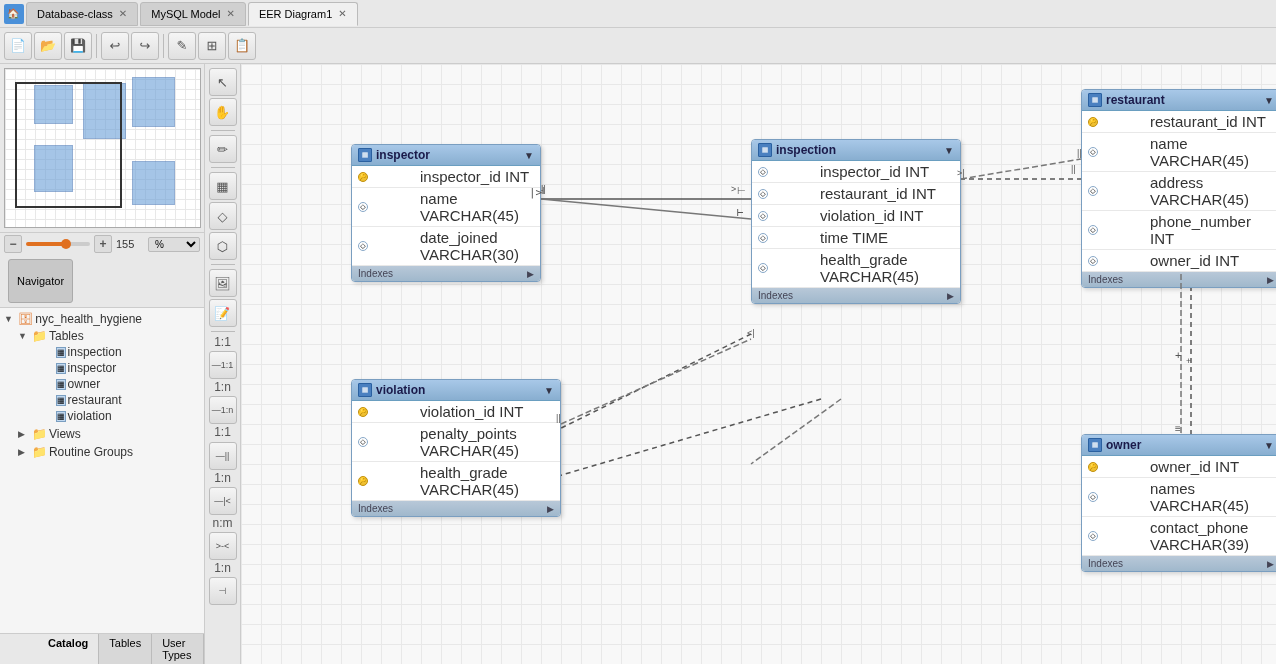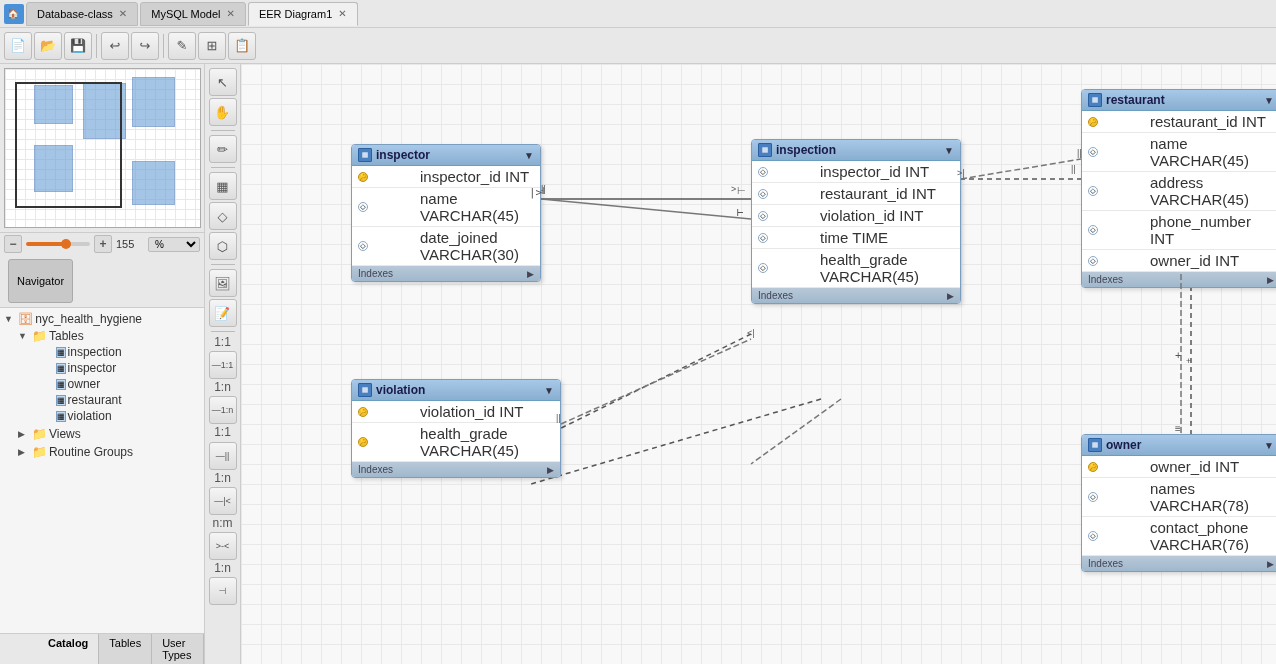--- a/index.html
+++ b/index.html
@@ -339,20 +339,24 @@
       <div class="db-table-header">
         <div class="db-table-icon">▦</div>
         <span class="db-table-name">violation</span>
         <span class="db-table-arrow">▼</span>
       </div>
       <div class="db-field">
         <div class="field-icon field-pk">🔑</div>
         <span class="field-name">violation_id INT</span>
       </div>
       <div class="db-field">
+        <div class="field-icon field-fk">◇</div>
+        <span class="field-name">penalty_points VARCHAR(45)</span>
+      </div>
+      <div class="db-field">
         <div class="field-icon field-pk">🔑</div>
         <span class="field-name">health_grade VARCHAR(45)</span>
       </div>
       <div class="db-indexes">
         <span class="db-indexes-label">Indexes</span>
         <span class="db-indexes-arrow">▶</span>
       </div>
     </div>
 
     <div class="db-table" style="left: 840px; top: 25px; width: 200px;">
@@ -392,25 +396,25 @@
         <div class="db-table-icon">▦</div>
         <span class="db-table-name">owner</span>
         <span class="db-table-arrow">▼</span>
       </div>
       <div class="db-field">
         <div class="field-icon field-pk">🔑</div>
         <span class="field-name">owner_id INT</span>
       </div>
       <div class="db-field">
         <div class="field-icon field-fk">◇</div>
-        <span class="field-name">names VARCHAR(78)</span>
-      </div>
-      <div class="db-field">
-        <div class="field-icon field-fk">◇</div>
-        <span class="field-name">contact_phone VARCHAR(76)</span>
+        <span class="field-name">names VARCHAR(45)</span>
+      </div>
+      <div class="db-field">
+        <div class="field-icon field-fk">◇</div>
+        <span class="field-name">contact_phone VARCHAR(39)</span>
       </div>
       <div class="db-indexes">
         <span class="db-indexes-label">Indexes</span>
         <span class="db-indexes-arrow">▶</span>
       </div>
     </div>
 
     <svg style="position:absolute;top:0;left:0;width:100%;height:100%;pointer-events:none;">
 
       <line x1="300" y1="135" x2="510" y2="155" stroke="#777" stroke-width="1.5" stroke-dasharray="none"></line>

